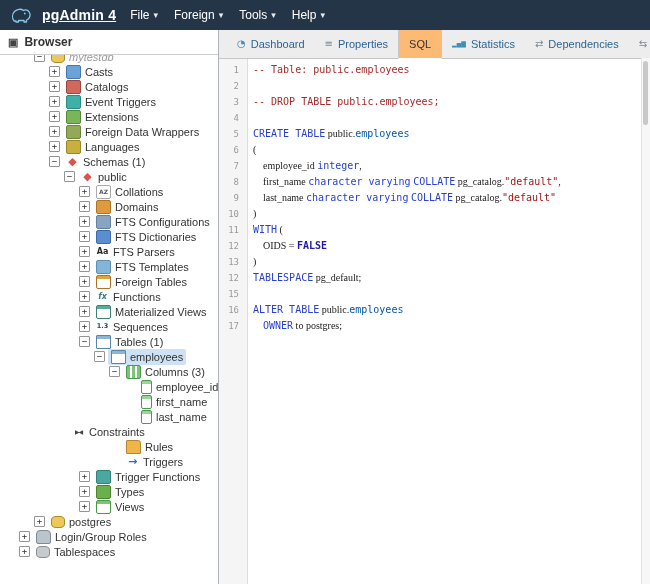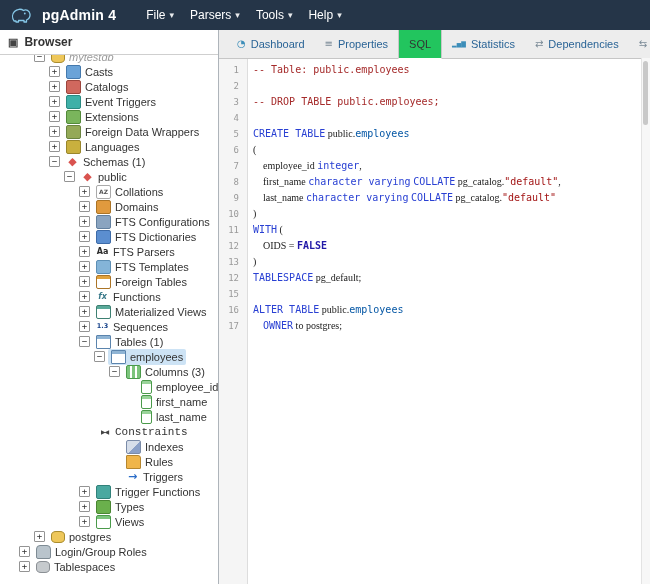--- a/index.html
+++ b/index.html
@@ -4,21 +4,21 @@
 <style>
   html,body{margin:0;padding:0;}
   body{width:650px;height:584px;overflow:hidden;background:#fff;
        font-family:"Liberation Sans",sans-serif;-webkit-font-smoothing:antialiased;}
   .app{width:650px;height:584px;display:flex;flex-direction:column;}
 
   
   .navbar{height:30px;flex:none;background:var(--navbar-bg,#253548);display:flex;align-items:center;
           padding:0 10px;gap:6px;color:var(--navbar-text,#fff);}
   .logo{display:flex;align-items:center;margin-right:4px;}
-  .apptitle{font-size:14px;font-weight:bold;margin-right:16px;letter-spacing:.2px;}
+  .apptitle{font-size:14px;font-weight:bold;margin-right:0;letter-spacing:.2px;text-decoration:underline;}
   .menu{font-size:12px;padding:0 8px;display:flex;align-items:center;gap:4px;cursor:default;height:30px;}
   .caret{font-size:9px;opacity:.9;}
 
   
   .content{flex:1;display:flex;min-height:0;}
   .left{width:218px;flex:none;border-right:1px solid #aeb4ba;display:flex;flex-direction:column;background:#fff;}
   .right{flex:1;min-width:0;display:flex;flex-direction:column;position:relative;background:#fff;}
 
   
   .bheader{height:24px;flex:none;display:flex;align-items:center;gap:6px;padding:0 8px;
@@ -72,21 +72,21 @@
   [data-name="trigger-functions-icon"]{background:#4aa8a0;border:1px solid #31817a;}
   [data-name="types-icon"]{background:#6ab04c;border:1px solid #4a8632;}
   [data-name="views-icon"]{background:linear-gradient(to bottom,#7cc47c 0 3px,#fff 3px);border:1px solid #4a9a4a;}
   [data-name="roles-icon"]{background:#b9c4cc;border:1px solid #7e8b94;border-radius:4px 4px 2px 2px;}
   [data-name="tablespaces-icon"]{background:#c6cacd;border:1px solid #8a8f94;border-radius:5px/4px;height:10px;width:12px;}
 
   
   .tabbar{height:28px;flex:none;background:var(--tabbar-bg,#ededed);border-bottom:1px solid #c6c6c6;
           display:flex;align-items:stretch;padding-left:8px;font-size:11px;}
   .tab{display:flex;align-items:center;gap:5px;padding:0 10px;color:var(--tab-text,#2a6496);cursor:default;}
-  .tab.active{background:#22c55e;color:#333;border-left:1px solid #c8c8c8;border-right:1px solid #c8c8c8;
+  .tab.active{background:#fdba74;color:#333;border-left:1px solid #c8c8c8;border-right:1px solid #c8c8c8;
               margin-bottom:-1px;border-bottom:1px solid #fff;}
   .tabicon{font-family:"DejaVu Sans",sans-serif;font-size:10px;line-height:1;}
   .tabicon.bars{font-size:6px;letter-spacing:0;}
 
   
   .editor{flex:1;position:relative;overflow:hidden;background:#fff;}
   .gutterbg{position:absolute;left:0;top:0;bottom:0;width:28px;background:#f5f5f5;border-right:1px solid #ddd;}
   .codelines{position:relative;padding-top:3px;}
   .cm-line{display:flex;height:16px;line-height:16px;}
   .ln{width:20px;flex:none;padding-right:8px;text-align:right;color:var(--line-number,#9a9a9a);
@@ -116,21 +116,21 @@
         <circle cx="14.8" cy="7.5" r="0.9" fill="#86c8e8"></circle>
       </svg>
     </span>
     <span class="apptitle" data-name="app-title">pgAdmin 4</span>
     <nav id="menus" data-name="menu-bar" style="display:flex;align-items:flex-start;">
         <div class="menu" data-name="menu-file">
           <span data-name="menu-label">File</span>
           <span class="caret" data-name="caret-down-icon">▾</span>
         </div>
         <div class="menu" data-name="menu-object">
-          <span data-name="menu-label">Parsers</span>
+          <span data-name="menu-label">Foreign</span>
           <span class="caret" data-name="caret-down-icon">▾</span>
         </div>
         <div class="menu" data-name="menu-tools">
           <span data-name="menu-label">Tools</span>
           <span class="caret" data-name="caret-down-icon">▾</span>
         </div>
         <div class="menu" data-name="menu-help">
           <span data-name="menu-label">Help</span>
           <span class="caret" data-name="caret-down-icon">▾</span>
         </div>
@@ -314,32 +314,25 @@
                 <span class="lbl" data-name="tree-item-label">first_name</span>
               </span>
             </div>
             <div class="trow" data-name="tree-item-last-name" style="padding-left: 124px;">
               <span class="exp noexp" data-name="expander-icon"></span>
               <span class="chip" data-name="tree-label-chip">
                 <span class="ti" data-name="column-icon"></span>
                 <span class="lbl" data-name="tree-item-label">last_name</span>
               </span>
             </div>
-            <div class="trow" data-name="tree-item-constraints" style="padding-left: 81px; font-family: Liberation Mono, monospace;">
+            <div class="trow" data-name="tree-item-constraints" style="padding-left: 55px;">
               <span class="exp noexp" data-name="expander-icon"></span>
               <span class="chip" data-name="tree-label-chip">
                 <span class="ti" data-name="constraints-icon"></span>
                 <span class="lbl" data-name="tree-item-label">Constraints</span>
-              </span>
-            </div>
-            <div class="trow" data-name="tree-item-indexes" style="padding-left: 109px;">
-              <span class="exp noexp" data-name="expander-icon"></span>
-              <span class="chip" data-name="tree-label-chip">
-                <span class="ti" data-name="indexes-icon"></span>
-                <span class="lbl" data-name="tree-item-label">Indexes</span>
               </span>
             </div>
             <div class="trow" data-name="tree-item-rules" style="padding-left: 109px;">
               <span class="exp noexp" data-name="expander-icon"></span>
               <span class="chip" data-name="tree-label-chip">
                 <span class="ti" data-name="rules-icon"></span>
                 <span class="lbl" data-name="tree-item-label">Rules</span>
               </span>
             </div>
             <div class="trow" data-name="tree-item-triggers" style="padding-left: 109px;">

